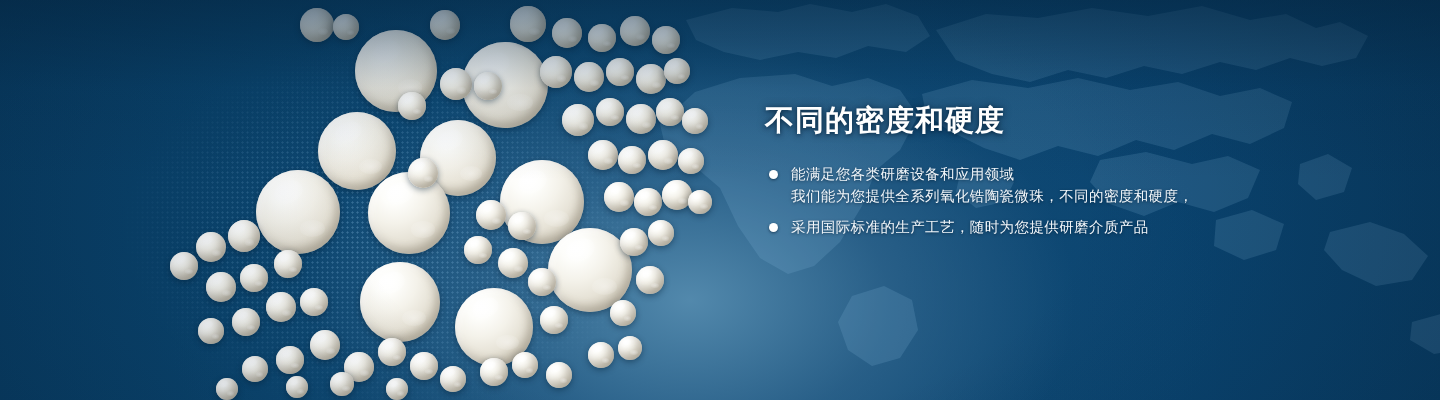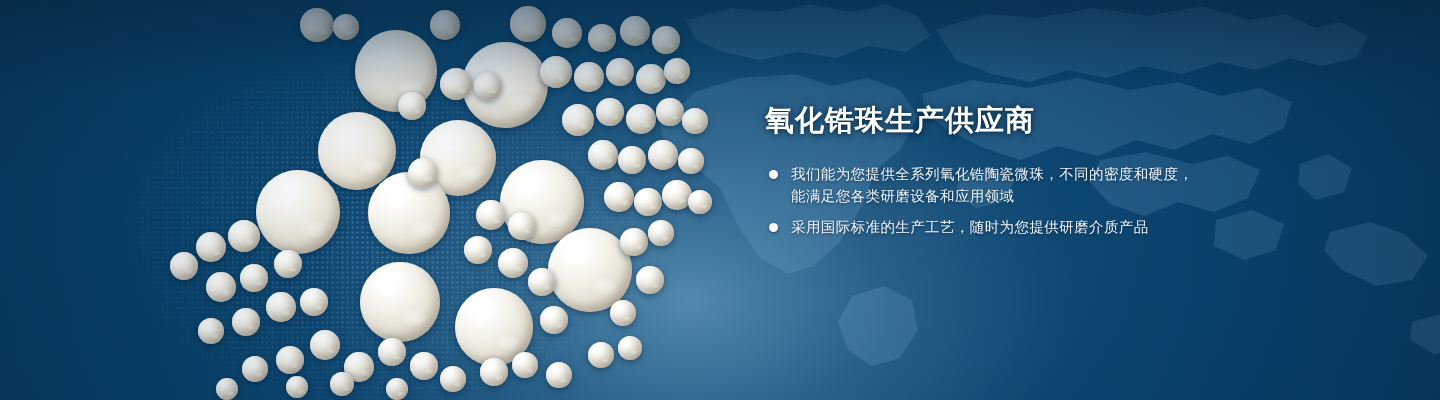--- a/index.html
+++ b/index.html
@@ -282,26 +282,26 @@
       <div class="bead" style="left: 386px; top: 378px; width: 22px; height: 22px;"></div>
       <div class="bead" style="left: 588px; top: 342px; width: 26px; height: 26px;"></div>
       <div class="bead" style="left: 618px; top: 336px; width: 24px; height: 24px;"></div>
       <div class="bead" style="left: 216px; top: 378px; width: 22px; height: 22px;"></div>
     </div>
 
   <div class="bg-vignette"></div>
   <div class="bg-topshade"></div>
 
   <div class="textblock">
-    <h1 class="headline">氧化锆珠生产供应商</h1>
+    <h1 class="headline">不同的密度和硬度</h1>
     <ul class="bullets" id="bullet-list">
         <li class="bullet-item">
           <span class="bullet-dot"></span>
+          <span class="bullet-line">能满足您各类研磨设备和应用领域</span>
           <span class="bullet-line">我们能为您提供全系列氧化锆陶瓷微珠，不同的密度和硬度，</span>
-          <span class="bullet-line">能满足您各类研磨设备和应用领域</span>
         </li>
         <li class="bullet-item">
           <span class="bullet-dot"></span>
           <span class="bullet-line">采用国际标准的生产工艺，随时为您提供研磨介质产品</span>
         </li>
       </ul>
   </div>
 
 </div>
 

